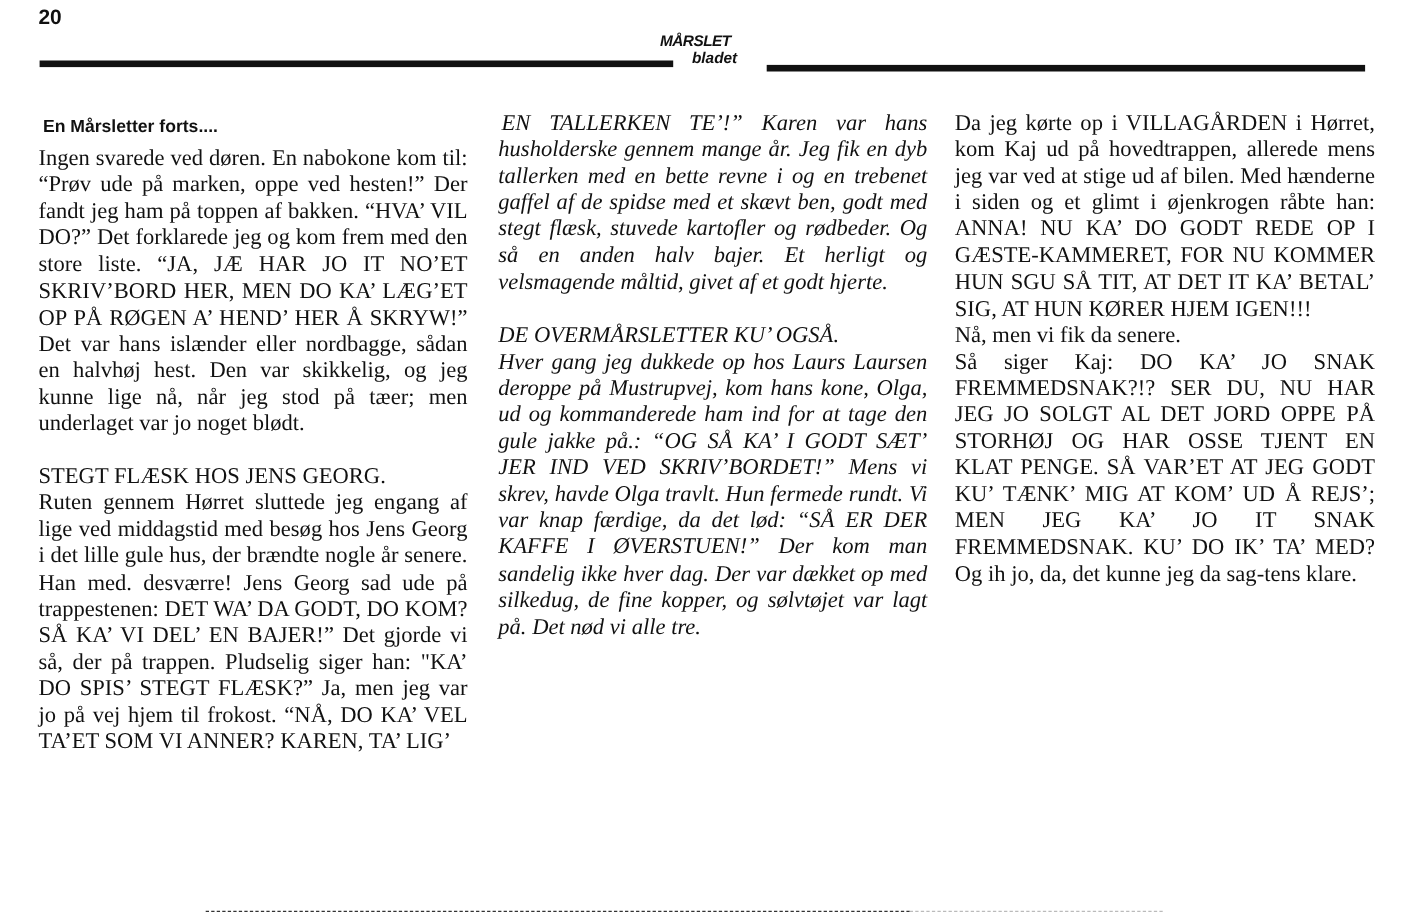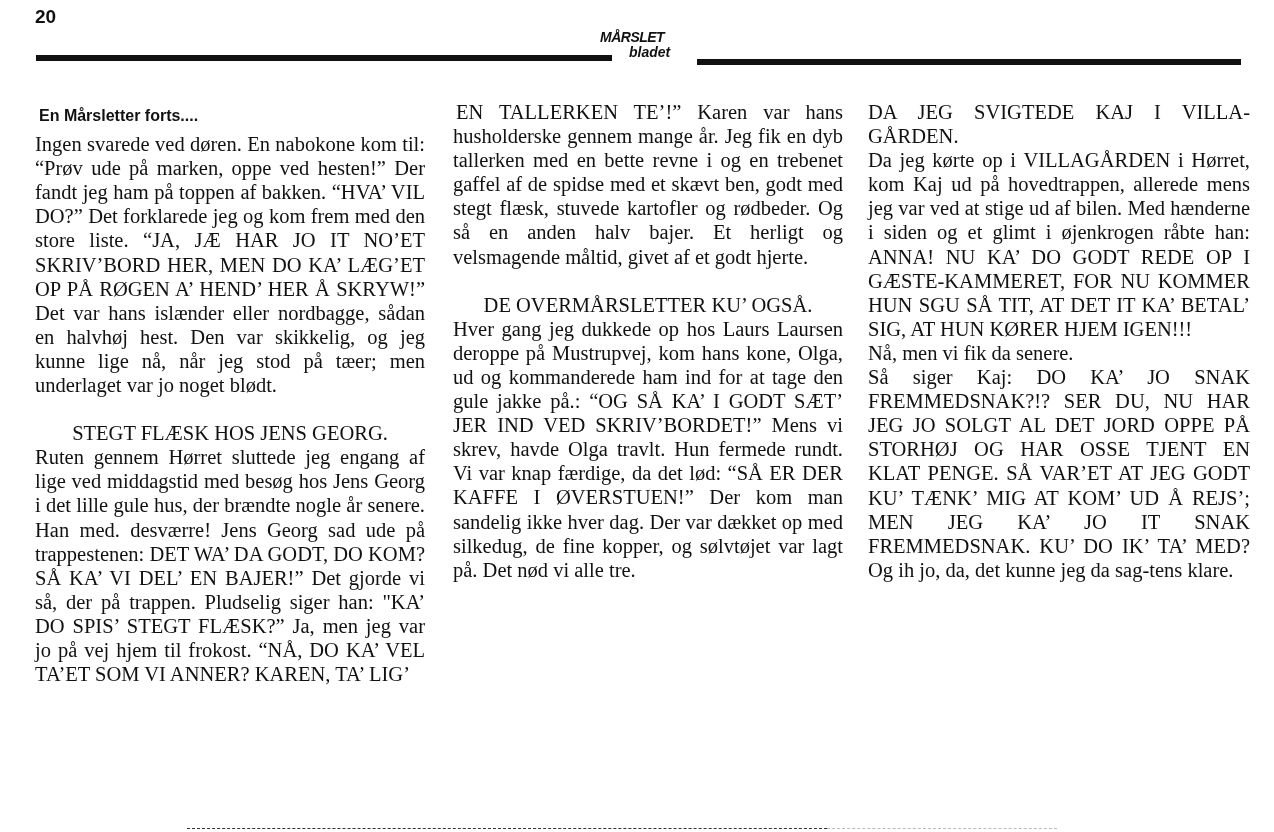--- a/index.html
+++ b/index.html
@@ -58,35 +58,35 @@
     }
     .column {
       position: absolute;
       top: 100px;
       width: 390px;
       font-size: 20.5px;
       line-height: 24.1px;
       text-align: justify;
     }
     .col-1 { left: 35px; }
-    .col-2 { left: 453px; width: 390px; }
+    .col-2 { left: 453px; width: 390px; font-style: italic; }
     .col-3 { left: 868px; width: 382px; }
     .column p {
       margin: 0;
       text-align-last: left;
     }
     .column .gap {
       height: 24px;
     }
     .section-heading {
       margin: 0;
       font-weight: normal;
       font-size: 20.5px;
       line-height: 24.1px;
-      text-align: center;
+      text-align: left;
     }
     .article-title {
       font-family: "Liberation Sans", sans-serif;
       font-weight: bold;
       font-size: 16px;
       margin: 4px;
       line-height: 24.1px;
     }
     .indent-first { text-indent: 3px; }
     .continued {
@@ -131,20 +131,19 @@
 </div>
 
 <div class="column col-2">
   <p class="indent-first">EN TALLERKEN TE’!” Karen var hans husholderske gennem mange år. Jeg fik en dyb tallerken med en bette revne i og en trebenet gaffel af de spidse med et skævt ben, godt med stegt flæsk, stuvede kartofler og rødbeder. Og så en anden halv bajer. Et herligt og velsmagende måltid, givet af et godt hjerte.</p>
   <div class="gap"></div>
   <h3 class="section-heading">DE OVERMÅRSLETTER KU’ OGSÅ.</h3>
   <p>Hver gang jeg dukkede op hos Laurs Laursen deroppe på Mustrupvej, kom hans kone, Olga, ud og kommanderede ham ind for at tage den gule jakke på.: “OG SÅ KA’ I GODT SÆT’ JER IND VED SKRIV’BORDET!” Mens vi skrev, havde Olga travlt. Hun fermede rundt. Vi var knap færdige, da det lød: “SÅ ER DER KAFFE I ØVERSTUEN!” Der kom man sandelig ikke hver dag. Der var dækket op med silkedug, de fine kopper, og sølvtøjet var lagt på. Det nød vi alle tre.</p>
 </div>
 
 <div class="column col-3">
-  <p>DA JEG SVIGTEDE KAJ I VILLA-GÅRDEN.</p>
   <p>Da jeg kørte op i VILLAGÅRDEN i Hørret, kom Kaj ud på hovedtrappen, allerede mens jeg var ved at stige ud af bilen. Med hænderne i siden og et glimt i øjenkrogen råbte han: ANNA! NU KA’ DO GODT REDE OP I GÆSTE-KAMMERET, FOR NU KOMMER HUN SGU SÅ TIT, AT DET IT KA’ BETAL’ SIG, AT HUN KØRER HJEM IGEN!!!</p>
   <p>Nå, men vi fik da senere.</p>
   <p>Så siger Kaj: DO KA’ JO SNAK FREMMEDSNAK?!? SER DU, NU HAR JEG JO SOLGT AL DET JORD OPPE PÅ STORHØJ OG HAR OSSE TJENT EN KLAT PENGE. SÅ VAR’ET AT JEG GODT KU’ TÆNK’ MIG AT KOM’ UD Å REJS’; MEN JEG KA’ JO IT SNAK FREMMEDSNAK. KU’ DO IK’ TA’ MED? Og ih jo, da, det kunne jeg da sag-tens klare.</p>
 </div>
 
 <div class="dashed-line"></div>
 <div class="dashed-line-faint"></div>
 
 </body></html>

